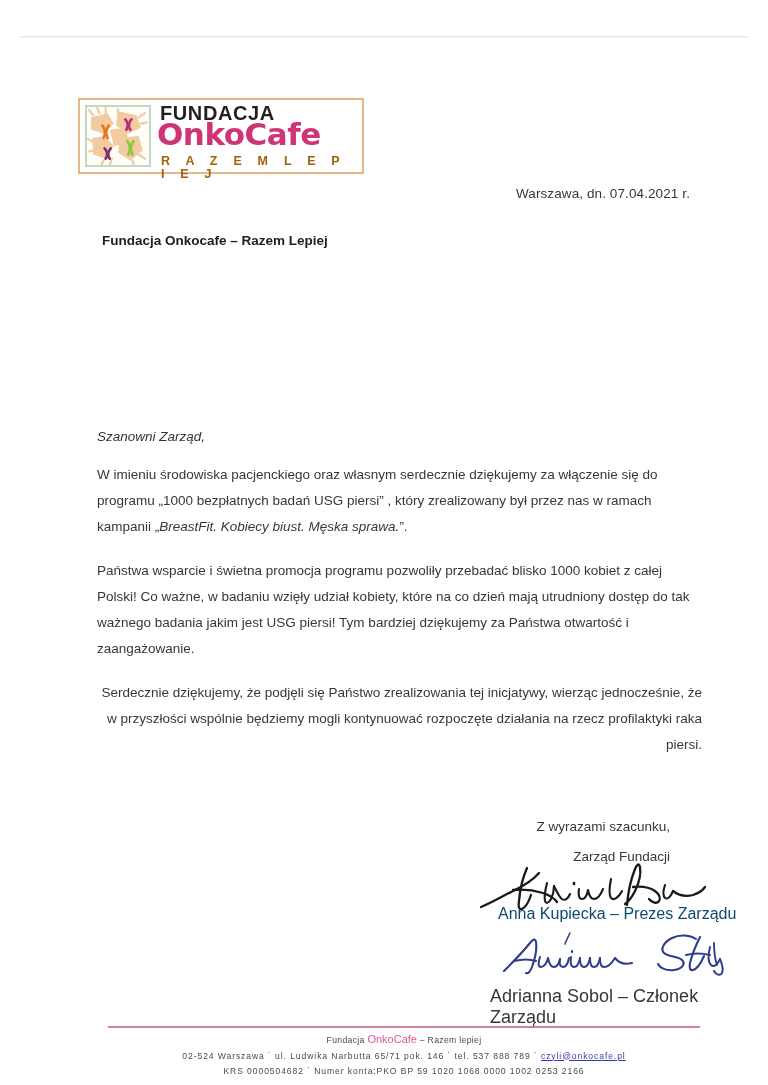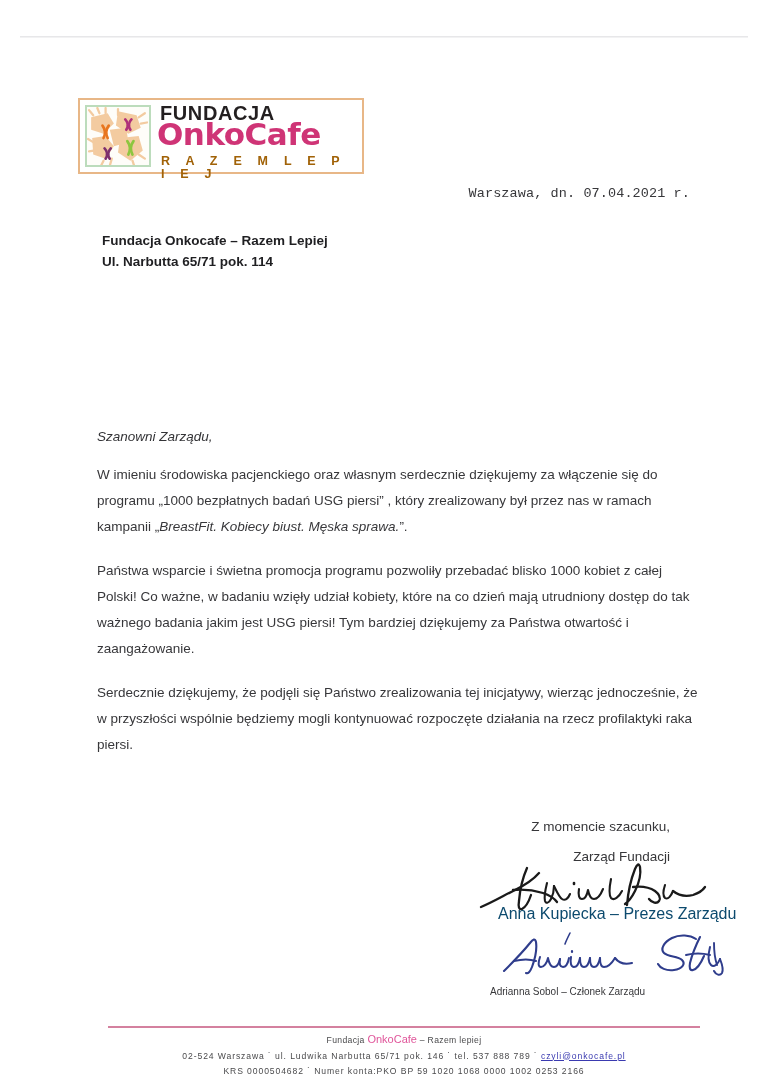--- a/index.html
+++ b/index.html
@@ -102,21 +102,20 @@
   }
 
   
   .date-line {
     position: absolute;
     right: 58px;
     top: 172px;
     font-size: 13.5px;
     color: #37373a;
     letter-spacing: 0.1px;
-    font-family: Liberation Mono, monospace;
   }
   .addr {
     position: absolute;
     left: 82px;
     top: 216px;
     font-size: 13.5px;
     font-weight: bold;
     color: #1f1f22;
     line-height: 21px;
   }
@@ -136,21 +135,21 @@
     top: 448px;
     width: 605px;
     font-size: 13.5px;
     line-height: 26px;
     color: #37373a;
     text-align: left;
   }
   .body-copy p {
     margin: 0 0 18px 0;
   }
-  .body-copy p:last-child { margin-bottom: 0; }
+  .body-copy p:last-child { margin-bottom: 0; text-align: right; }
   .body-copy em { font-style: italic; }
 
   
   .closing {
     position: absolute;
     right: 78px;
     top: 798px;
     font-size: 13.5px;
     color: #37373a;
     text-align: right;
@@ -175,21 +174,21 @@
     position: absolute;
     left: 480px;
     top: 915px;
     width: 240px;
     height: 50px;
   }
   .sig-name-2 {
     position: absolute;
     left: 470px;
     top: 972px;
-    font-size: 10px;
+    font-size: 18px;
     color: #37373a;
   }
 
   
   .footer-rule {
     position: absolute;
     left: 88px;
     top: 1012px;
     width: 592px;
     height: 1.5px;
@@ -279,33 +278,32 @@
       <div class="logo-fundacja">FUNDACJA</div>
       <div class="logo-onkocafe">OnkoCafe</div>
       <div class="logo-razem">R A Z E M    L E P I E J</div>
     </div>
   </div>
 
   <div class="date-line">Warszawa, dn. 07.04.2021 r.</div>
 
   <div class="addr">
     <div>Fundacja Onkocafe – Razem Lepiej</div>
-    <div>Ul. Narbutta 65/71 pok. 114</div>
-  </div>
-
-  <div class="salutation">Szanowni Zarządu,</div>
+  </div>
+
+  <div class="salutation">Szanowni Zarząd,</div>
 
   <div class="body-copy">
     <p><span>W imieniu środowiska pacjenckiego oraz własnym serdecznie dziękujemy za włączenie się do programu „1000 bezpłatnych badań USG piersi” , który zrealizowany był przez nas  w ramach kampanii „</span><em>BreastFit. Kobiecy biust. Męska sprawa.</em><span>”.</span></p>
     <p>Państwa wsparcie i świetna promocja programu pozwoliły przebadać blisko 1000 kobiet z całej Polski! Co ważne, w badaniu wzięły udział kobiety, które na co dzień mają utrudniony dostęp do tak ważnego badania jakim jest USG piersi! Tym bardziej dziękujemy za Państwa otwartość i zaangażowanie.</p>
     <p>Serdecznie dziękujemy, że podjęli się Państwo zrealizowania tej inicjatywy, wierząc jednocześnie, że w przyszłości wspólnie będziemy mogli kontynuować rozpoczęte działania na rzecz profilaktyki raka piersi.</p>
   </div>
 
   <div class="closing">
-    <div>Z momencie szacunku,</div>
+    <div>Z wyrazami szacunku,</div>
     <div>Zarząd Fundacji</div>
   </div>
 
   <div class="sig-wrap-1">
     <svg viewBox="0 0 265 58" width="265" height="58">
       <g fill="none" stroke="#1a1a1a" stroke-linecap="round" stroke-linejoin="round">
         <path d="M6 48 C16 44 28 37 40 31 C50 26 58 21 64 14" stroke-width="2.3"></path>
         <path d="M52 9 C48 18 45 30 44 42 C43 48 44 51 47 50 C51 48 54 42 56 36" stroke-width="2.3"></path>
         <path d="M38 31 C48 30 58 31 68 34 C74 36 79 39 82 43" stroke-width="2.3"></path>
         <path d="M72 24 C70 32 69 38 70 42 C71 45 74 44 76 40 C78 36 79 31 79 27" stroke-width="2.1"></path>

